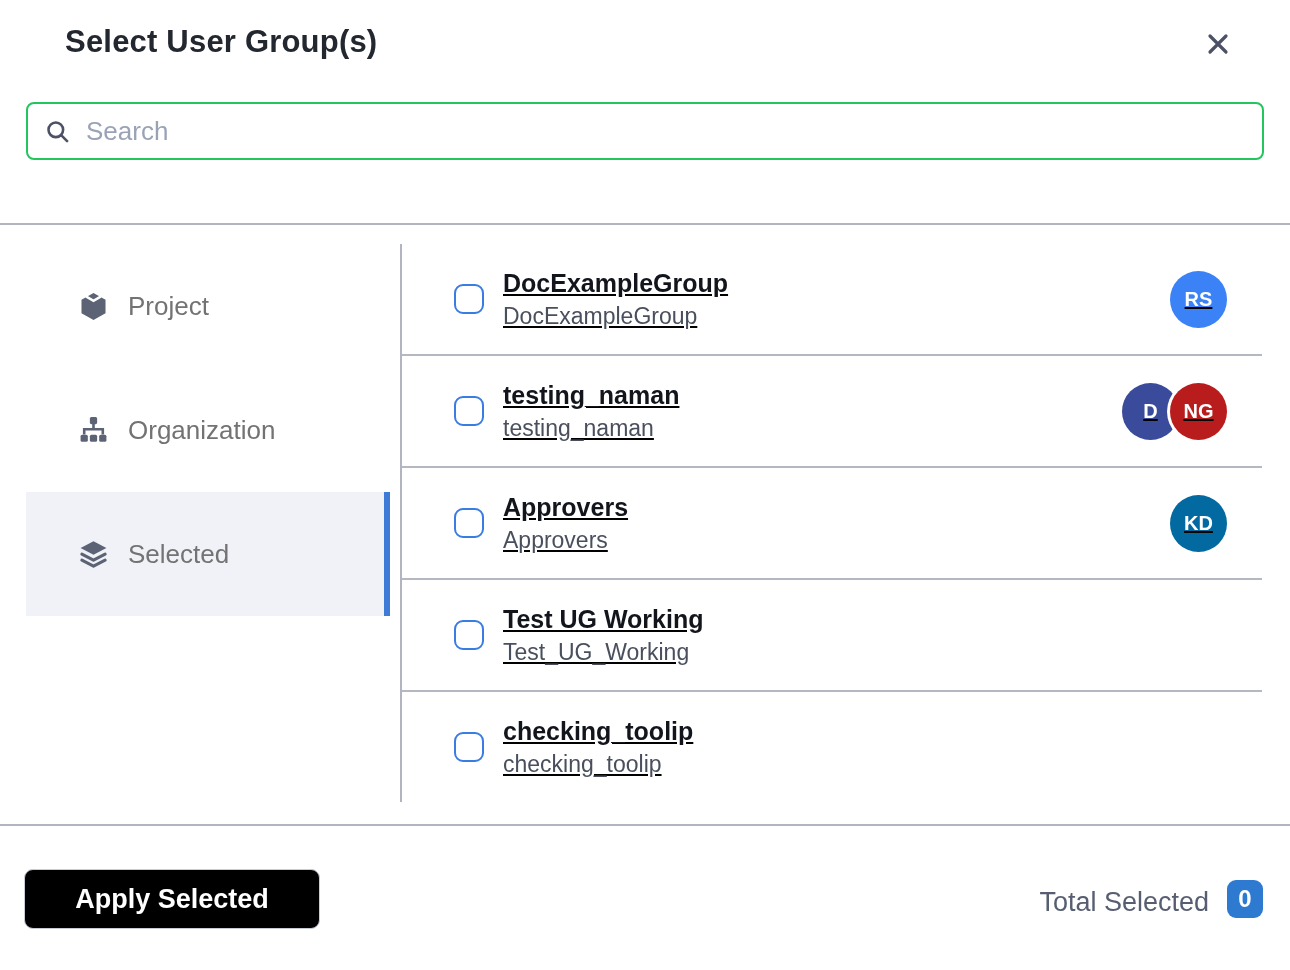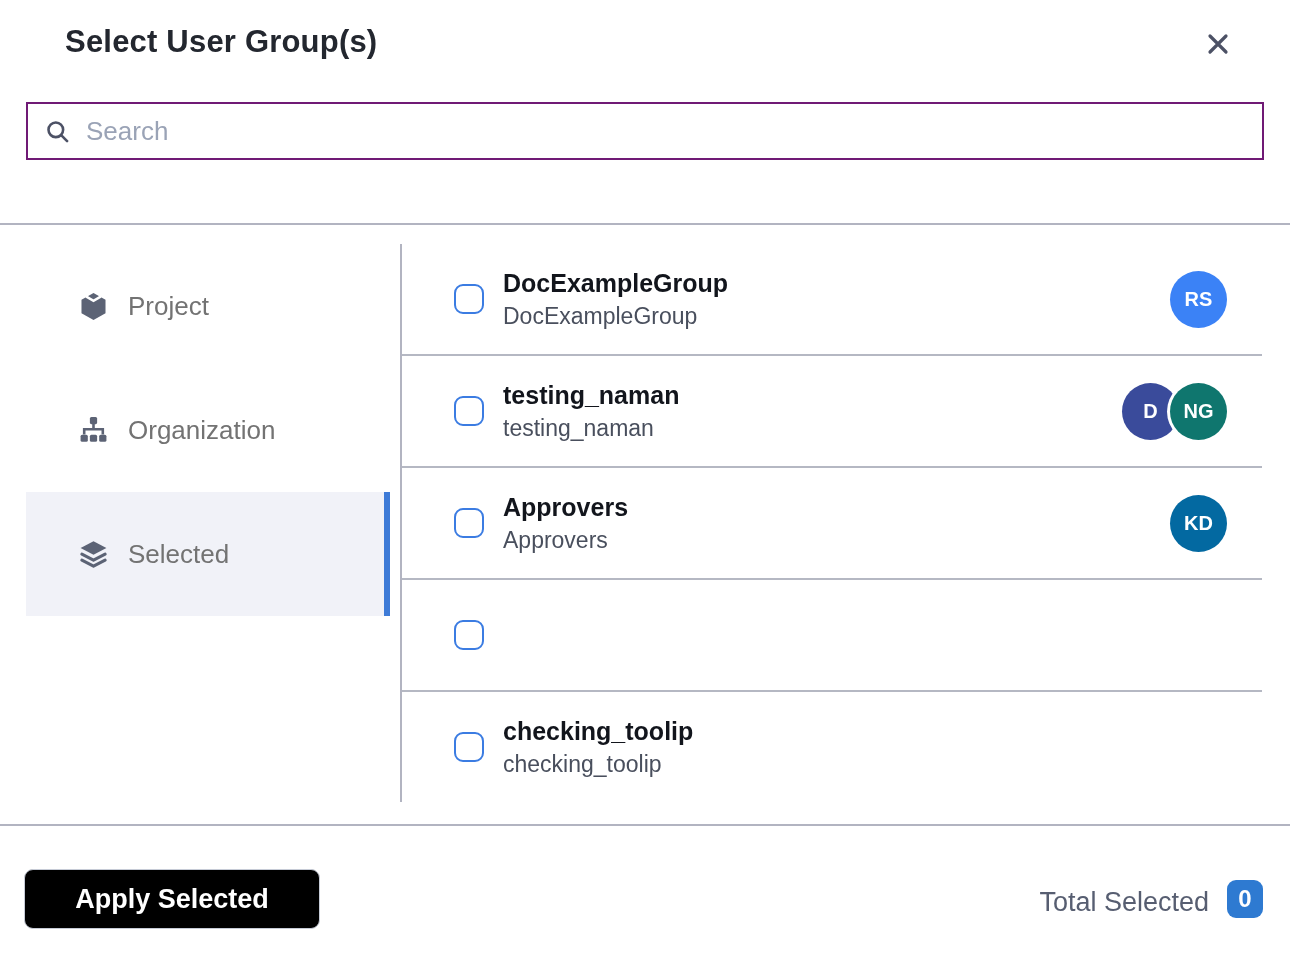--- a/index.html
+++ b/index.html
@@ -7,41 +7,41 @@
     font-family: "Liberation Sans", sans-serif; overflow: hidden; }
   .modal { position: relative; width: 1290px; height: 812px; background: #fff; }
 
   
   .header { display: flex; justify-content: space-between; align-items: flex-start;
     padding: 24px 58px 0 65px; }
   .title { font-size: 31px; font-weight: 600; color: #23272f; letter-spacing: 0.2px; }
   .close-btn { background: none; border: none; cursor: pointer; margin-top: 6px; line-height: 0; }
 
   
-  .search-wrap { margin: 42px 26px 0 26px; height: 58px; border: 2px solid #701a75;
-    border-radius: 0; display: flex; align-items: center; padding: 0 16px; gap: 15px; }
+  .search-wrap { margin: 42px 26px 0 26px; height: 58px; border: 2px solid #22c55e;
+    border-radius: 8px; display: flex; align-items: center; padding: 0 16px; gap: 15px; }
   .search-input { border: none; outline: none; flex: 1; font-size: 26px; color: #333a47;
     font-family: "Liberation Sans", sans-serif; background: transparent; }
   .search-input::placeholder { color: #9aa3b6; }
 
   .divider { border: none; border-top: 2px solid #b2b4c1; }
   .top-divider { margin-top: 63px; }
   .bottom-divider { margin-top: 22px; }
 
   
   .content { display: flex; height: 558px; margin-top: 19px; }
   .sidebar { width: 400px; flex: 0 0 400px; display: flex; flex-direction: column; }
   .sidebar-item { height: 124px; margin-left: 26px; width: 364px; display: flex;
     align-items: center; gap: 19px; padding-left: 52px; cursor: pointer;
     font-size: 26px; color: #737373; position: relative; text-align: right; }
   .sidebar-item.selected { background: #f1f2f8; border-right: 6px solid #3e7bd7; }
   .sidebar-item .icon { line-height: 0; flex: 0 0 auto; }
 
   .list { flex: 1; border-left: 2px solid #b2b4c1; margin-right: 28px;
-    display: flex; flex-direction: column; }
+    display: flex; flex-direction: column; text-decoration: underline; }
   .row { flex: 1; display: flex; align-items: center; padding: 0 35px 0 52px; }
   .row:not(:last-child) { border-bottom: 2px solid #b5b8c3; }
   .checkbox { width: 30px; height: 30px; border: 2.5px solid #3b7ce2; border-radius: 9px;
     background: #fff; cursor: pointer; flex: 0 0 auto; margin-right: 19px; }
   .row-text { display: flex; flex-direction: column; gap: 5px; }
   .row-title { font-size: 25px; font-weight: 700; color: #12151c; }
   .row-sub { font-size: 23px; color: #494f5d; }
   .avatar-stack { margin-left: auto; display: flex; align-items: center; }
   .avatar { width: 57px; height: 57px; border-radius: 50%; color: #fff; font-weight: 700;
     font-size: 20px; display: flex; align-items: center; justify-content: center;
@@ -137,37 +137,41 @@
   </div>
 
   <div class="row">
     <div class="checkbox"></div>
     <div class="row-text">
       <span class="row-title">testing_naman</span>
       <span class="row-sub">testing_naman</span>
     </div>
     <div class="avatar-stack">
             <div class="avatar" style="background: rgb(58, 75, 155);">D</div>
-            <div class="avatar overlap" style="background: #0f766e;">NG</div>
+            <div class="avatar overlap" style="background: #b91c1c;">NG</div>
           </div>
   </div>
 
   <div class="row">
     <div class="checkbox"></div>
     <div class="row-text">
       <span class="row-title">Approvers</span>
       <span class="row-sub">Approvers</span>
     </div>
     <div class="avatar-stack">
             <div class="avatar" style="background: #0369a1;">KD</div>
           </div>
   </div>
 
   <div class="row">
     <div class="checkbox"></div>
+    <div class="row-text">
+      <span class="row-title">Test UG Working</span>
+      <span class="row-sub">Test_UG_Working</span>
+    </div>
     <div class="avatar-stack"></div>
   </div>
 
   <div class="row">
     <div class="checkbox"></div>
     <div class="row-text">
       <span class="row-title">checking_toolip</span>
       <span class="row-sub">checking_toolip</span>
     </div>
     <div class="avatar-stack"></div>

